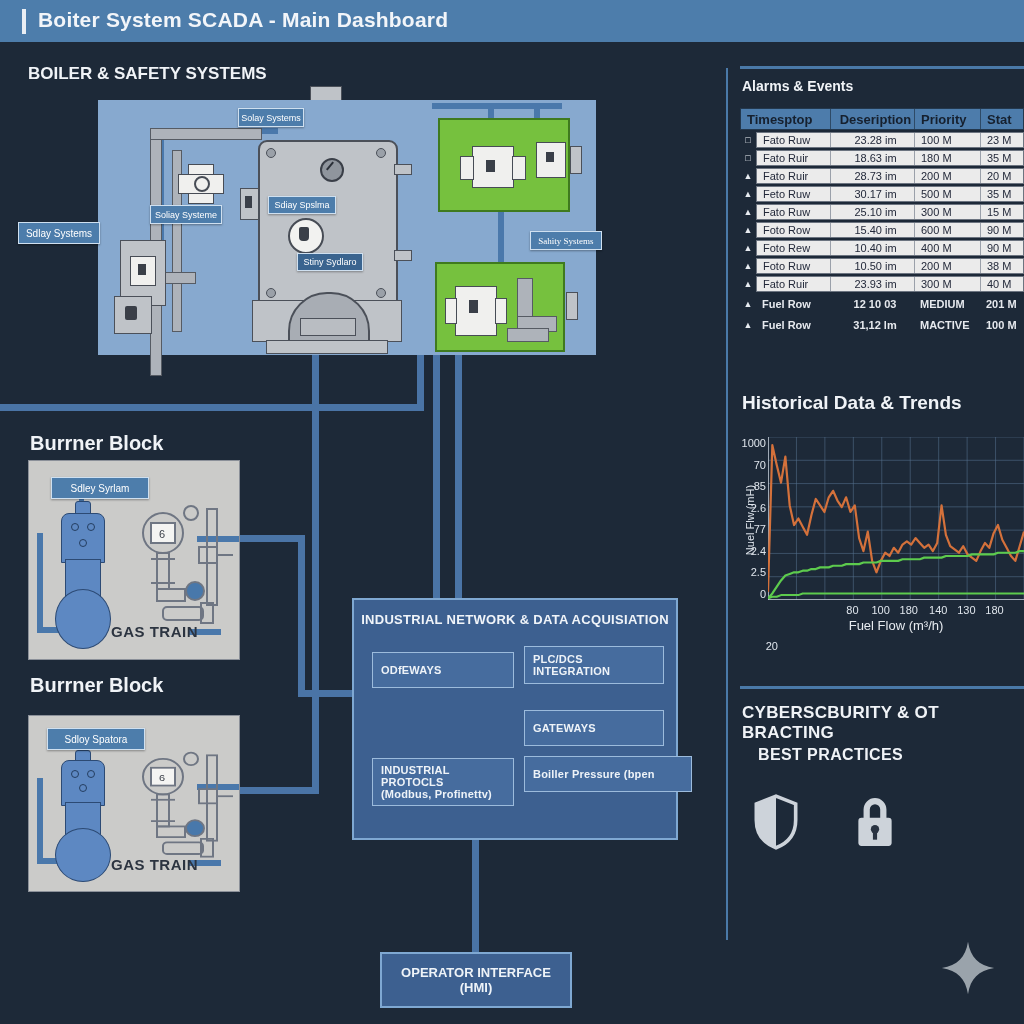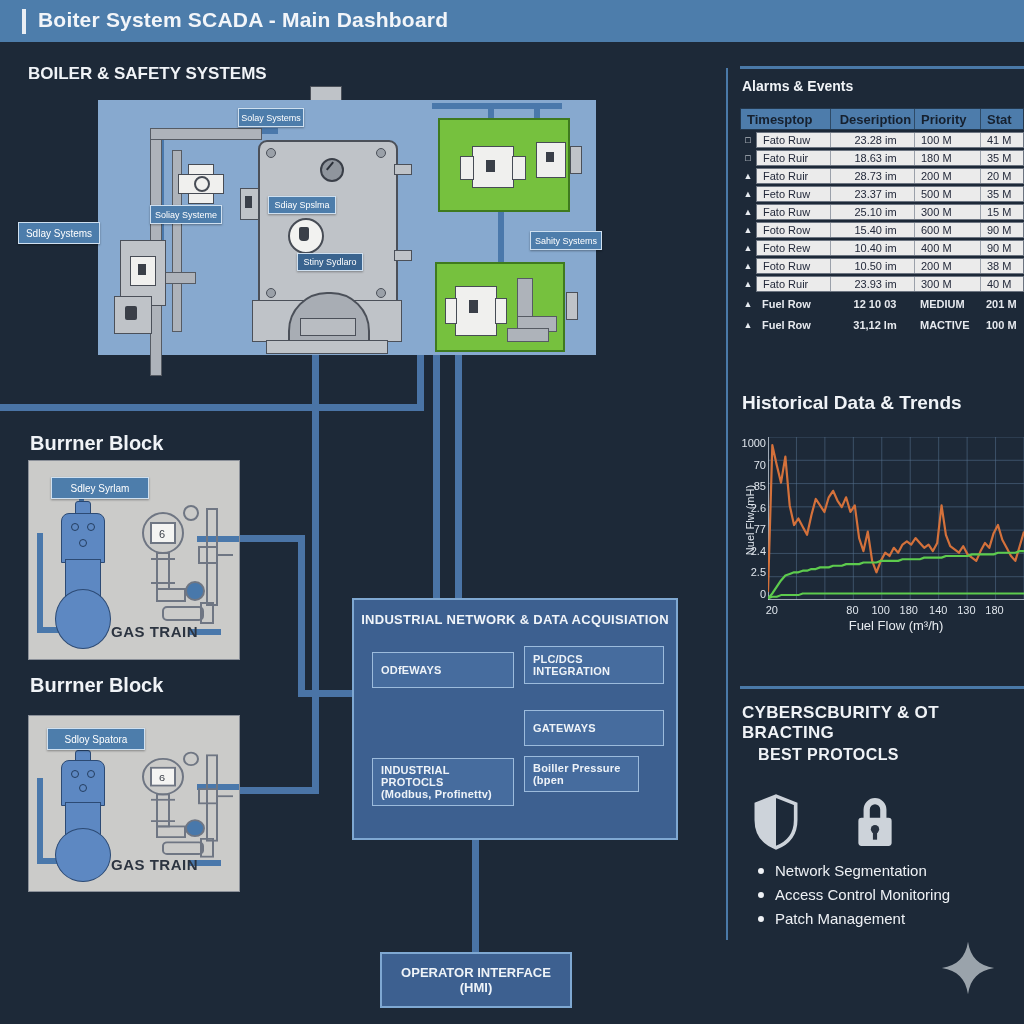--- a/index.html
+++ b/index.html
@@ -150,21 +150,21 @@
       <div class="abs pipe" style="left:70px;top:64px;width:40px;height:12px;"></div>
     </div>
 
     <div class="abs gray" style="left:472px;top:46px;width:10px;height:26px;"></div>
     <div class="abs gray" style="left:468px;top:192px;width:10px;height:26px;"></div>
 
     <div class="abs lbl" style="left:140px;top:8px;width:64px;height:17px;">Solay Systems</div>
     <div class="abs lbl" style="left:52px;top:105px;width:70px;height:17px;">Soliay Systeme</div>
     <div class="abs lbl" style="left:170px;top:96px;width:66px;height:16px;">Sdiay Spslma</div>
     <div class="abs lbl lbl-dk" style="left:199px;top:153px;width:64px;height:16px;">Stiny Sydlaro</div>
-    <div class="abs lbl" style="left:432px;top:131px;width:70px;height:17px;">Sahity Systems</div>
+    <div class="abs lbl" style="left:432px;top:131px;width:70px;height:17px;font-family:Liberation Serif, serif;">Sahity Systems</div>
   </div>
 
   <div class="abs lbl" style="left:18px;top:222px;width:80px;height:20px;font-size:10px;">Sdlay Systems</div>
 
   <div class="abs sec-title" style="left:30px;top:432px;font-size:20px;">Burrner Block</div>
   <div class="abs burnerpanel" style="left:28px;top:460px;width:210px;height:198px;">
     <div class="abs bluepipe" style="left:50px;top:36px;width:5px;height:18px;"></div>
     <div class="abs bluepipe" style="left:8px;top:72px;width:6px;height:98px;"></div>
     <div class="abs bluepipe" style="left:8px;top:166px;width:58px;height:6px;"></div>
     <div class="abs bluepipe" style="left:160px;top:168px;width:32px;height:6px;"></div>
@@ -244,21 +244,21 @@
     <div class="netbtn" style="left:170px;top:46px;width:140px;height:38px;">
         <span>PLC/DCS INTEGRATION</span>
       </div>
     <div class="netbtn" style="left:170px;top:110px;width:140px;height:36px;">
         <span>GATEWAYS</span>
       </div>
     <div class="netbtn" style="left:18px;top:158px;width:142px;height:48px;">
       <span>INDUSTRIAL PROTOCLS</span>
       <span>(Modbus, Profinettv)</span>
     </div>
-    <div class="netbtn" style="left:170px;top:156px;width:115px;height:36px;">
+    <div class="netbtn" style="left:170px;top:156px;width:168px;height:36px;">
         <span>Boiller Pressure (bpen</span>
       </div>
   </div>
 
   <div class="abs opbox">
     <span>OPERATOR INTERFACE</span>
     <span>(HMI)</span>
   </div>
 
   <div class="abs vdiv"></div>
@@ -272,21 +272,21 @@
       <div class="c" style="width:66px;">Priority</div>
       <div class="c cw-st">Stat</div>
     </div>
 
     <div class="arow">
       <span class="aicon">□</span>
       <div class="strip">
           <div class="c cw-ts">Fato Ruw</div>
           <div class="c cw-desc">23.28 im</div>
           <div class="c cw-pri">100 M</div>
-          <div class="c cw-st">41 M</div>
+          <div class="c cw-st">23 M</div>
         </div>
     </div>
     <div class="arow">
       <span class="aicon">□</span>
       <div class="strip">
           <div class="c cw-ts">Fato Ruir</div>
           <div class="c cw-desc">18.63 im</div>
           <div class="c cw-pri">180 M</div>
           <div class="c cw-st">35 M</div>
         </div>
@@ -297,21 +297,21 @@
           <div class="c cw-ts">Fato Ruir</div>
           <div class="c cw-desc">28.73 im</div>
           <div class="c cw-pri">200 M</div>
           <div class="c cw-st">20 M</div>
         </div>
     </div>
     <div class="arow">
       <span class="aicon">▲</span>
       <div class="strip">
           <div class="c cw-ts">Feto Ruw</div>
-          <div class="c cw-desc">23.37 im</div>
+          <div class="c cw-desc">30.17 im</div>
           <div class="c cw-pri">500 M</div>
           <div class="c cw-st">35 M</div>
         </div>
     </div>
     <div class="arow">
       <span class="aicon">▲</span>
       <div class="strip">
           <div class="c cw-ts">Fato Ruw</div>
           <div class="c cw-desc">25.10 im</div>
           <div class="c cw-pri">300 M</div>
@@ -405,57 +405,43 @@
       <line x1="0" y1="71.42857142857143" x2="100" y2="71.42857142857143" stroke="#55718e" stroke-width="1" vector-effect="non-scaling-stroke" opacity="0.55"></line>
       <line x1="0" y1="85.71428571428571" x2="100" y2="85.71428571428571" stroke="#55718e" stroke-width="1" vector-effect="non-scaling-stroke" opacity="0.55"></line>
       <line x1="0" y1="100" x2="100" y2="100" stroke="#55718e" stroke-width="1" vector-effect="non-scaling-stroke" opacity="0.55"></line>
       <line x1="0" y1="0" x2="0" y2="100" stroke="#c7cfd8" stroke-width="1.5" vector-effect="non-scaling-stroke"></line>
       <line x1="0" y1="100" x2="100" y2="100" stroke="#c7cfd8" stroke-width="1.5" vector-effect="non-scaling-stroke"></line>
       <polyline points="0,95 1.694915254237288,5 3.389830508474576,17 5.084745762711865,28 6.779661016949152,12 8.47457627118644,42 10.16949152542373,54 11.864406779661017,50 13.559322033898304,55 15.254237288135593,60 16.94915254237288,48 18.64406779661017,38 20.33898305084746,42 22.033898305084744,46 23.728813559322035,37 25.423728813559322,33 27.11864406779661,39 28.8135593220339,43 30.508474576271187,37 32.20338983050847,46 33.89830508474576,42 35.59322033898305,62 37.28813559322034,70 38.983050847457626,58 40.67796610169492,76 42.3728813559322,83 44.06779661016949,76 45.76271186440678,71 47.45762711864407,73 49.152542372881356,68 50.847457627118644,71 52.54237288135594,66 54.23728813559322,64 55.932203389830505,66 57.6271186440678,62 59.32203389830508,65 61.016949152542374,68 62.71186440677966,66 64.40677966101694,70 66.10169491525424,65 67.79661016949152,42 69.49152542372882,60 71.1864406779661,67 72.88135593220339,69 74.57627118644068,71 76.27118644067797,67 77.96610169491525,72 79.66101694915254,74 81.35593220338984,76 83.05084745762711,70 84.7457627118644,65 86.4406779661017,68 88.13559322033898,59 89.83050847457628,54 91.52542372881356,63 93.22033898305084,68 94.91525423728814,73 96.61016949152543,76 98.30508474576271,67 100,58" fill="none" stroke="#d4713b" stroke-width="2.2" vector-effect="non-scaling-stroke" stroke-linejoin="round"></polyline>
       <polyline points="0,99 1.694915254237288,96 3.389830508474576,92 5.084745762711865,88 6.779661016949152,85 8.47457627118644,84 10.16949152542373,83 11.864406779661017,83 13.559322033898304,82 15.254237288135593,82 16.94915254237288,81 18.64406779661017,81 20.33898305084746,80 22.033898305084744,80 23.728813559322035,80 25.423728813559322,79 27.11864406779661,79 28.8135593220339,79 30.508474576271187,78 32.20338983050847,78 33.89830508474576,78 35.59322033898305,78 37.28813559322034,77 38.983050847457626,77 40.67796610169492,77 42.3728813559322,77 44.06779661016949,76 45.76271186440678,76 47.45762711864407,76 49.152542372881356,76 50.847457627118644,76 52.54237288135594,75 54.23728813559322,75 55.932203389830505,75 57.6271186440678,75 59.32203389830508,75 61.016949152542374,74 62.71186440677966,74 64.40677966101694,74 66.10169491525424,74 67.79661016949152,74 69.49152542372882,73 71.1864406779661,73 72.88135593220339,73 74.57627118644068,73 76.27118644067797,73 77.96610169491525,73 79.66101694915254,72 81.35593220338984,72 83.05084745762711,72 84.7457627118644,72 86.4406779661017,72 88.13559322033898,72 89.83050847457628,71 91.52542372881356,71 93.22033898305084,71 94.91525423728814,71 96.61016949152543,71 98.30508474576271,70 100,70" fill="none" stroke="#5dcb4d" stroke-width="2.2" vector-effect="non-scaling-stroke" stroke-linejoin="round"></polyline>
       <polyline points="0,99 1.694915254237288,98 3.389830508474576,98 5.084745762711865,97 6.779661016949152,97 8.47457627118644,97 10.16949152542373,97 11.864406779661017,97 13.559322033898304,96 15.254237288135593,96 16.94915254237288,96 18.64406779661017,96 20.33898305084746,96 22.033898305084744,96 23.728813559322035,96 25.423728813559322,96 27.11864406779661,96 28.8135593220339,96 30.508474576271187,96 32.20338983050847,96 33.89830508474576,96 35.59322033898305,96 37.28813559322034,96 38.983050847457626,96 40.67796610169492,96 42.3728813559322,96 44.06779661016949,96 45.76271186440678,96 47.45762711864407,96 49.152542372881356,96 50.847457627118644,96 52.54237288135594,96 54.23728813559322,96 55.932203389830505,96 57.6271186440678,96 59.32203389830508,96 61.016949152542374,96 62.71186440677966,96 64.40677966101694,96 66.10169491525424,96 67.79661016949152,96 69.49152542372882,96 71.1864406779661,96 72.88135593220339,96 74.57627118644068,96 76.27118644067797,96 77.96610169491525,96 79.66101694915254,96 81.35593220338984,96 83.05084745762711,96 84.7457627118644,96 86.4406779661017,96 88.13559322033898,96 89.83050847457628,96 91.52542372881356,96 93.22033898305084,96 94.91525423728814,96 96.61016949152543,96 98.30508474576271,96 100,96" fill="none" stroke="#5dcb4d" stroke-width="2" vector-effect="non-scaling-stroke" stroke-linejoin="round"></polyline>
     </svg>
   <div class="abs" style="left:768px;top:604px;width:256px;height:14px;" id="xticks">
-      <div class="xtick" style="left: 1.5%;">20</div>
+      <div class="xtick" style="left: 1.5%; margin-top: 36px;">20</div>
       <div class="xtick" style="left: 33%;">80</div>
       <div class="xtick" style="left: 44%;">100</div>
       <div class="xtick" style="left: 55%;">180</div>
       <div class="xtick" style="left: 66.5%;">140</div>
       <div class="xtick" style="left: 77.5%;">130</div>
       <div class="xtick" style="left: 88.5%;">180</div>
     </div>
   <div class="abs" style="left:768px;top:618px;width:256px;text-align:center;font-size:13px;color:#e7ebf0;">Fuel Flow (m³/h)</div>
 
   <div class="abs hdiv" style="left:740px;top:686px;width:284px;"></div>
   <div class="abs sec-title" style="left:742px;top:703px;font-size:17px;letter-spacing:.3px;">CYBERSCBURITY &amp; OT BRACTING</div>
-  <div class="abs sec-title" style="left:758px;top:746px;font-size:16px;letter-spacing:.4px;">BEST PROTOCLS</div>
+  <div class="abs sec-title" style="left:758px;top:746px;font-size:16px;letter-spacing:.4px;">BEST PRACTICES</div>
 
   <svg class="abs" style="left:750px;top:793px;" width="52" height="58" viewBox="0 0 48 56">
     <path d="M24 3 L43 10.5 V26 C43 41 34.5 48.8 24 52.8 C13.5 48.8 5 41 5 26 V10.5 Z" fill="none" stroke="#cdd3da" stroke-width="3.5"></path>
     <path d="M24 3 L5 10.5 V26 C5 41 13.5 48.8 24 52.8 Z" fill="#cdd3da"></path>
   </svg>
   <svg class="abs" style="left:854px;top:796px;" width="42" height="52" viewBox="0 0 40 50">
     <path d="M12 22 V13 a8 8 0 0 1 16 0 V22" fill="none" stroke="#cdd3da" stroke-width="6"></path>
     <rect x="4" y="21" width="32" height="27" rx="3" fill="#cdd3da"></rect>
     <circle cx="20" cy="32" r="4" fill="#2a3442"></circle>
     <rect x="18" y="34" width="4" height="8" fill="#2a3442"></rect>
   </svg>
 
-  <div class="abs bullets">
-    <div class="bullet">
-        <span class="dot"></span>
-        <span>Network Segmentation</span>
-      </div>
-    <div class="bullet">
-        <span class="dot"></span>
-        <span>Access Control Monitoring</span>
-      </div>
-    <div class="bullet">
-        <span class="dot"></span>
-        <span>Patch Management</span>
-      </div>
-  </div>
 
   <svg class="abs" style="left:938px;top:938px;" width="60" height="60" viewBox="0 0 62 62">
     <path d="M31 4 C33.5 20 42 28.5 58 31 C42 33.5 33.5 42 31 58 C28.5 42 20 33.5 4 31 C20 28.5 28.5 20 31 4 Z" fill="#9aa3ab"></path>
   </svg>
 
 </div>
 
 </body></html>

